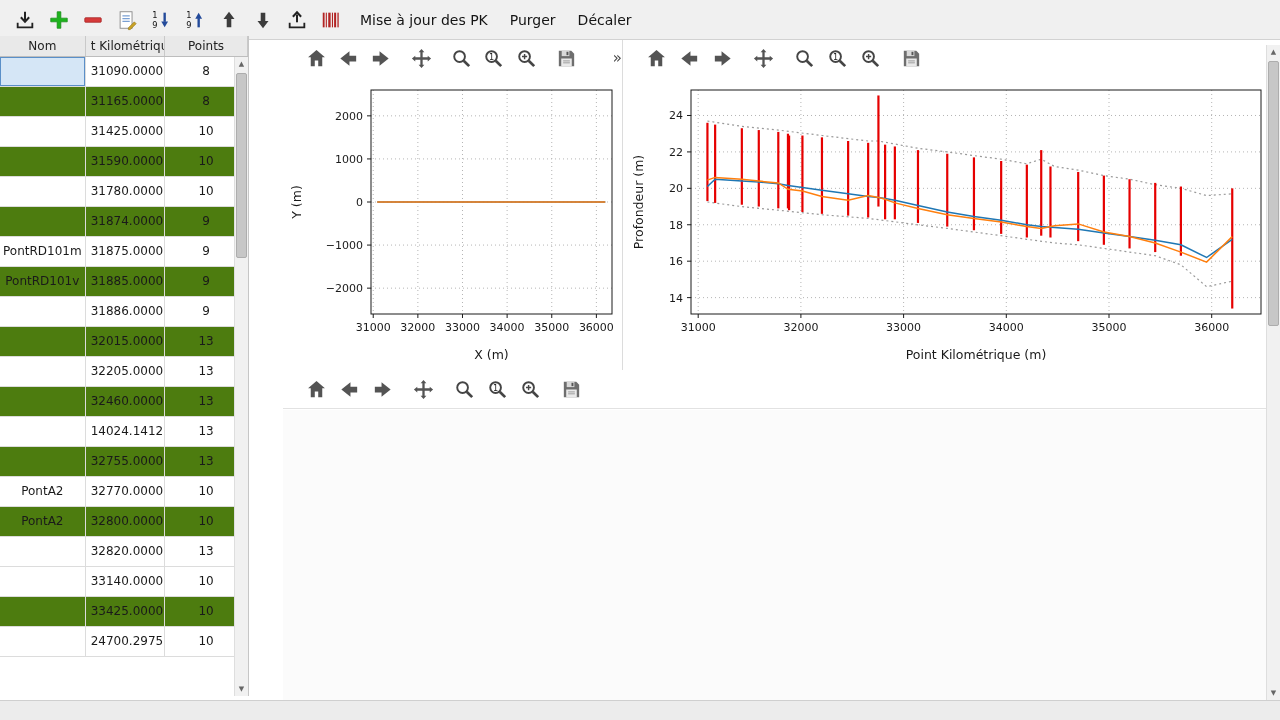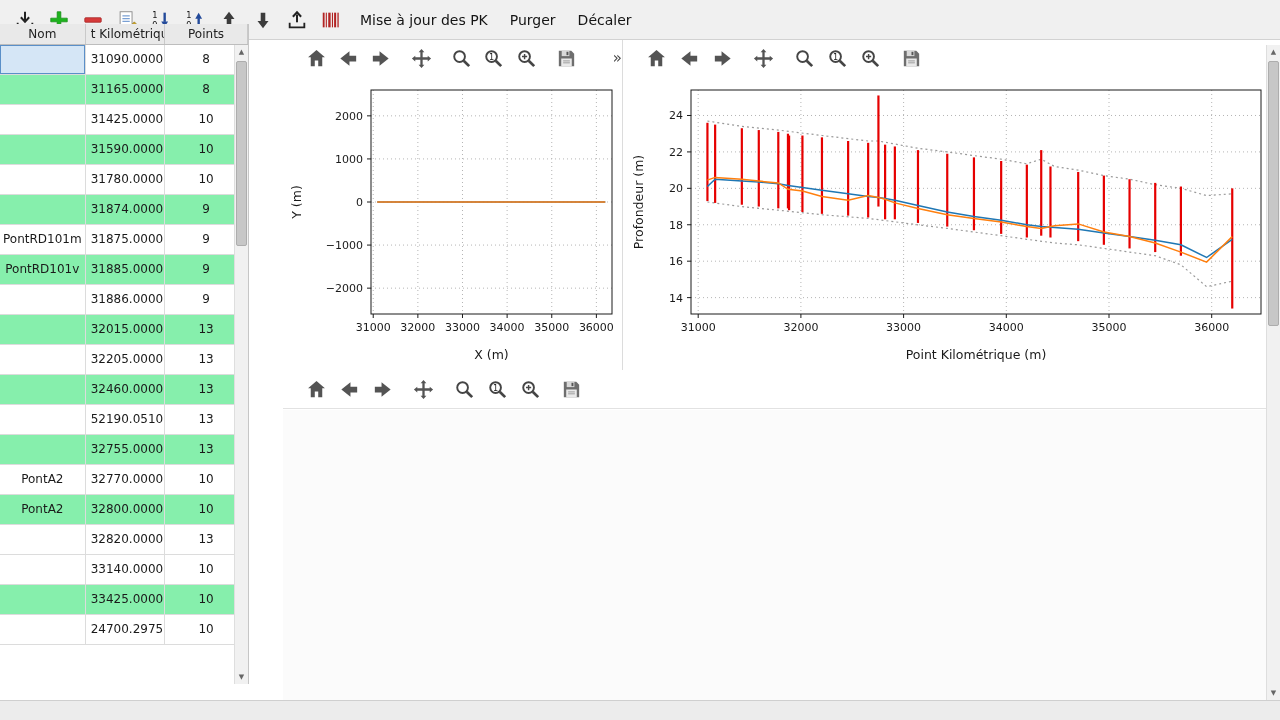--- a/index.html
+++ b/index.html
@@ -10,27 +10,27 @@
   
   .toolbar-top{position:absolute;left:0;top:0;width:1280px;height:40px;background:#f0f0f0;
     border-bottom:1px solid #d2d2d2;display:flex;align-items:center;padding-left:8px;}
   .tb-btn{width:34px;height:32px;display:flex;align-items:center;justify-content:center;border-radius:3px;}
   .tb-text{font-size:14px;color:#141414;padding:6px 10px;margin-left:2px;white-space:nowrap;}
   .ic{display:inline-block;}
   .tb-btn .ic{width:22px;height:22px;}
   .ic svg{width:100%;height:100%;display:block;}
 
   
-  .left-panel{position:absolute;left:0;top:24px;width:249px;height:660px;background:#fff;
+  .left-panel{position:absolute;left:0;top:36px;width:249px;height:660px;background:#fff;
     border-right:1px solid #c6c6c6;}
   .thead{display:flex;height:21px;background:#e9e9e9;border-bottom:1px solid #bdbdbd;}
   .th{font-size:12px;color:#222;text-align:center;line-height:20px;border-right:1px solid #c9c9c9;
     overflow:hidden;white-space:nowrap;}
   .tr{display:flex;height:30px;background:#fff;justify-content:center;}
-  .tr.odd{background:#86efac;}
+  .tr.odd{background:#4d7c0f;}
   .td{font-size:12px;color:#1a1a1a;line-height:29px;border-right:1px solid #dcdcdc;
     border-bottom:1px solid #dcdcdc;overflow:hidden;white-space:nowrap;}
   .c0{width:92px;text-align:center;}
   .c1{width:85px;text-align:left;padding-left:5px;}
   .c2{width:89px;text-align:center;}
   .td.sel{background:#d5e6f6;box-shadow:inset 0 0 0 1px #5a8fc8;}
 
   
   .vscroll{position:absolute;width:14px;background:#f1f1f1;border-left:1px solid #dedede;}
   .table-scroll{right:0;top:21px;bottom:0;}
@@ -224,21 +224,21 @@
           <div class="td c1">32205.0000</div>
           <div class="td c2">13</div>
         </div>
         <div class="tr odd">
           <div class="td c0"></div>
           <div class="td c1">32460.0000</div>
           <div class="td c2">13</div>
         </div>
         <div class="tr ">
           <div class="td c0"></div>
-          <div class="td c1">52190.0510</div>
+          <div class="td c1">14024.1412</div>
           <div class="td c2">13</div>
         </div>
         <div class="tr odd">
           <div class="td c0"></div>
           <div class="td c1">32755.0000</div>
           <div class="td c2">13</div>
         </div>
         <div class="tr ">
           <div class="td c0">PontA2</div>
           <div class="td c1">32770.0000</div>

